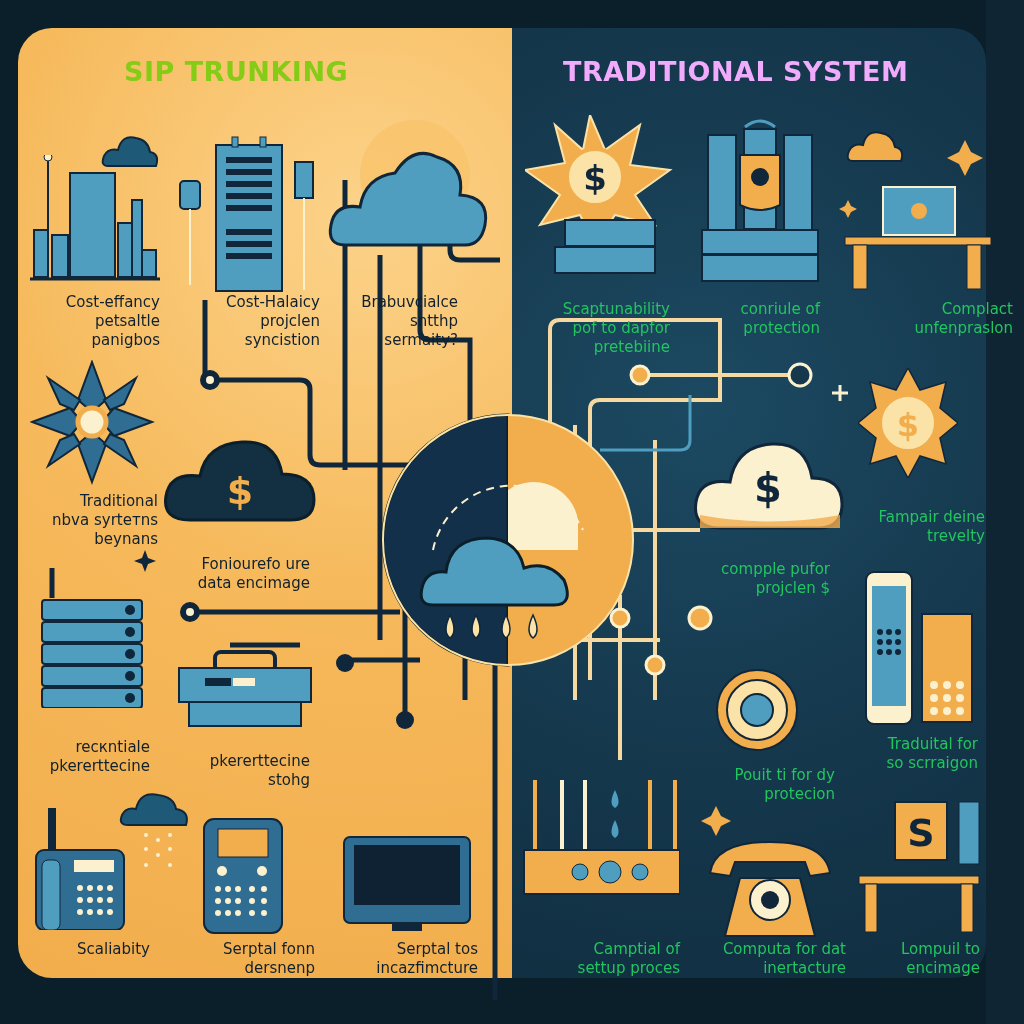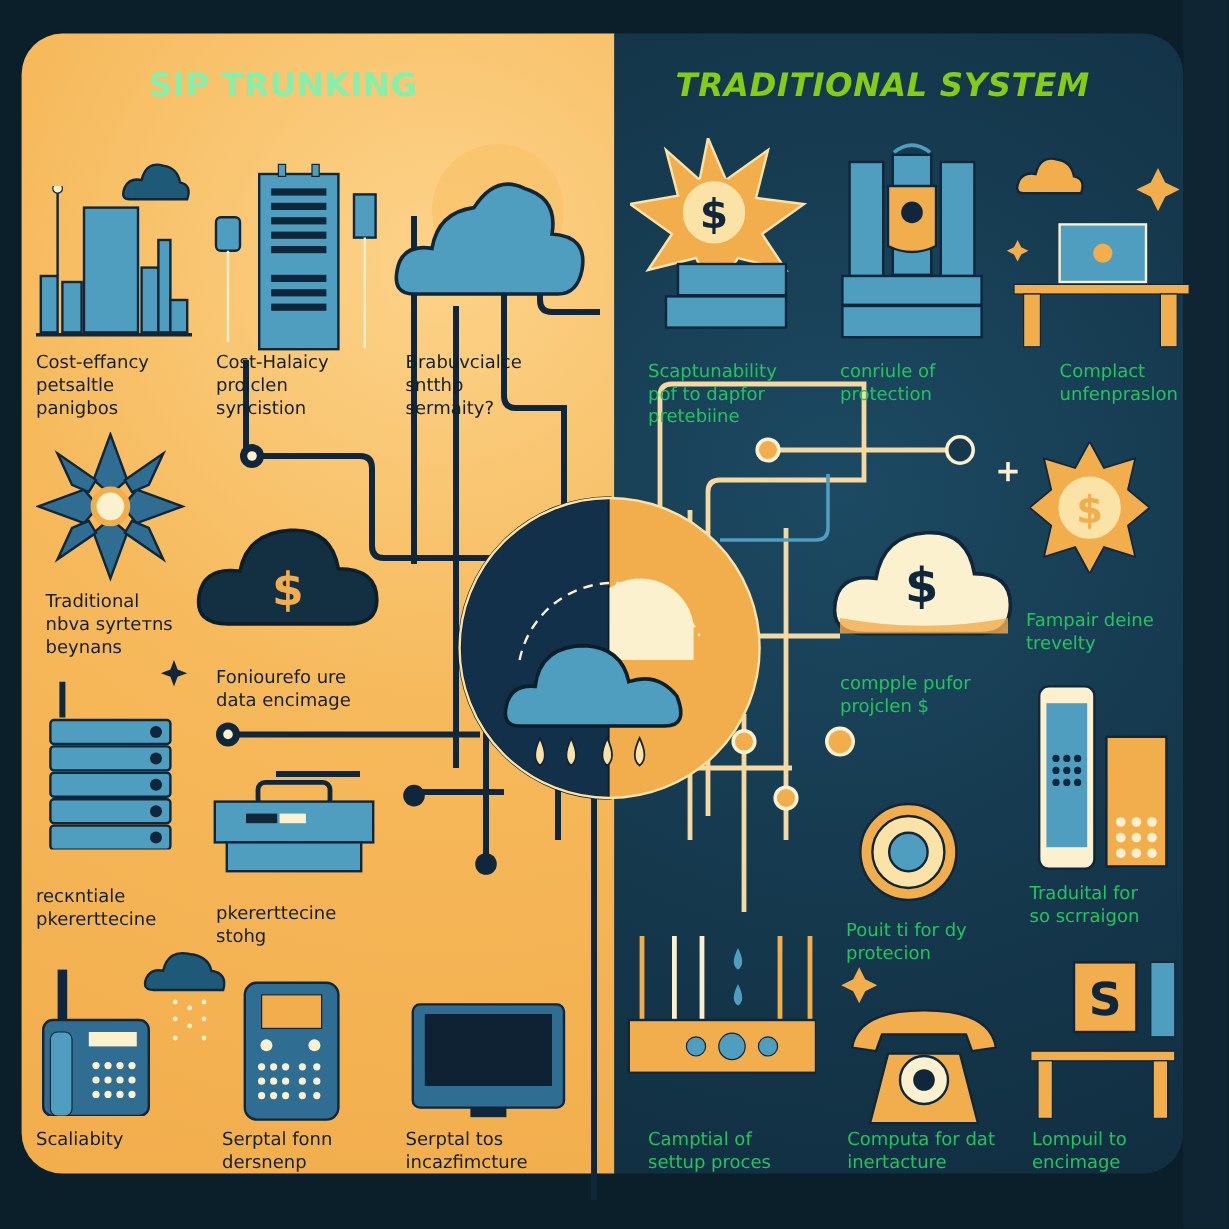--- a/index.html
+++ b/index.html
@@ -16,25 +16,25 @@
     left: 512px; width: 474px;
     background: radial-gradient(circle at 40% 40%, #1c4a62 0%, #15384d 55%, #112e40 100%);
     border-radius: 0 34px 34px 0;
   }
   .edge-right { position: absolute; left: 986px; top: 0; width: 38px; height: 1024px; background: #0f2533; }
 
   .title {
     position: absolute; font-weight: bold; font-size: 27px; letter-spacing: 0.5px;
     font-family: "DejaVu Sans", sans-serif;
   }
-  .title-left { left: 124px; top: 56px; color: #86efac; }
-  .title-right { left: 563px; top: 56px; color: #84cc16; font-style: italic; }
+  .title-left { left: 124px; top: 56px; color: #84cc16; }
+  .title-right { left: 563px; top: 56px; color: #f0abfc; }
 
   .label {
-    position: absolute; text-align: left; font-size: 15px; line-height: 19px;
+    position: absolute; text-align: right; font-size: 15px; line-height: 19px;
     font-family: "DejaVu Sans", sans-serif; white-space: pre-line;
   }
   .label-dark { color: #10202d; }
   .label-light { color: #22c55e; font-weight: normal; }
 
   .icon { position: absolute; }
   svg { display: block; }
 
   .wire { position: absolute; }
 </style>

